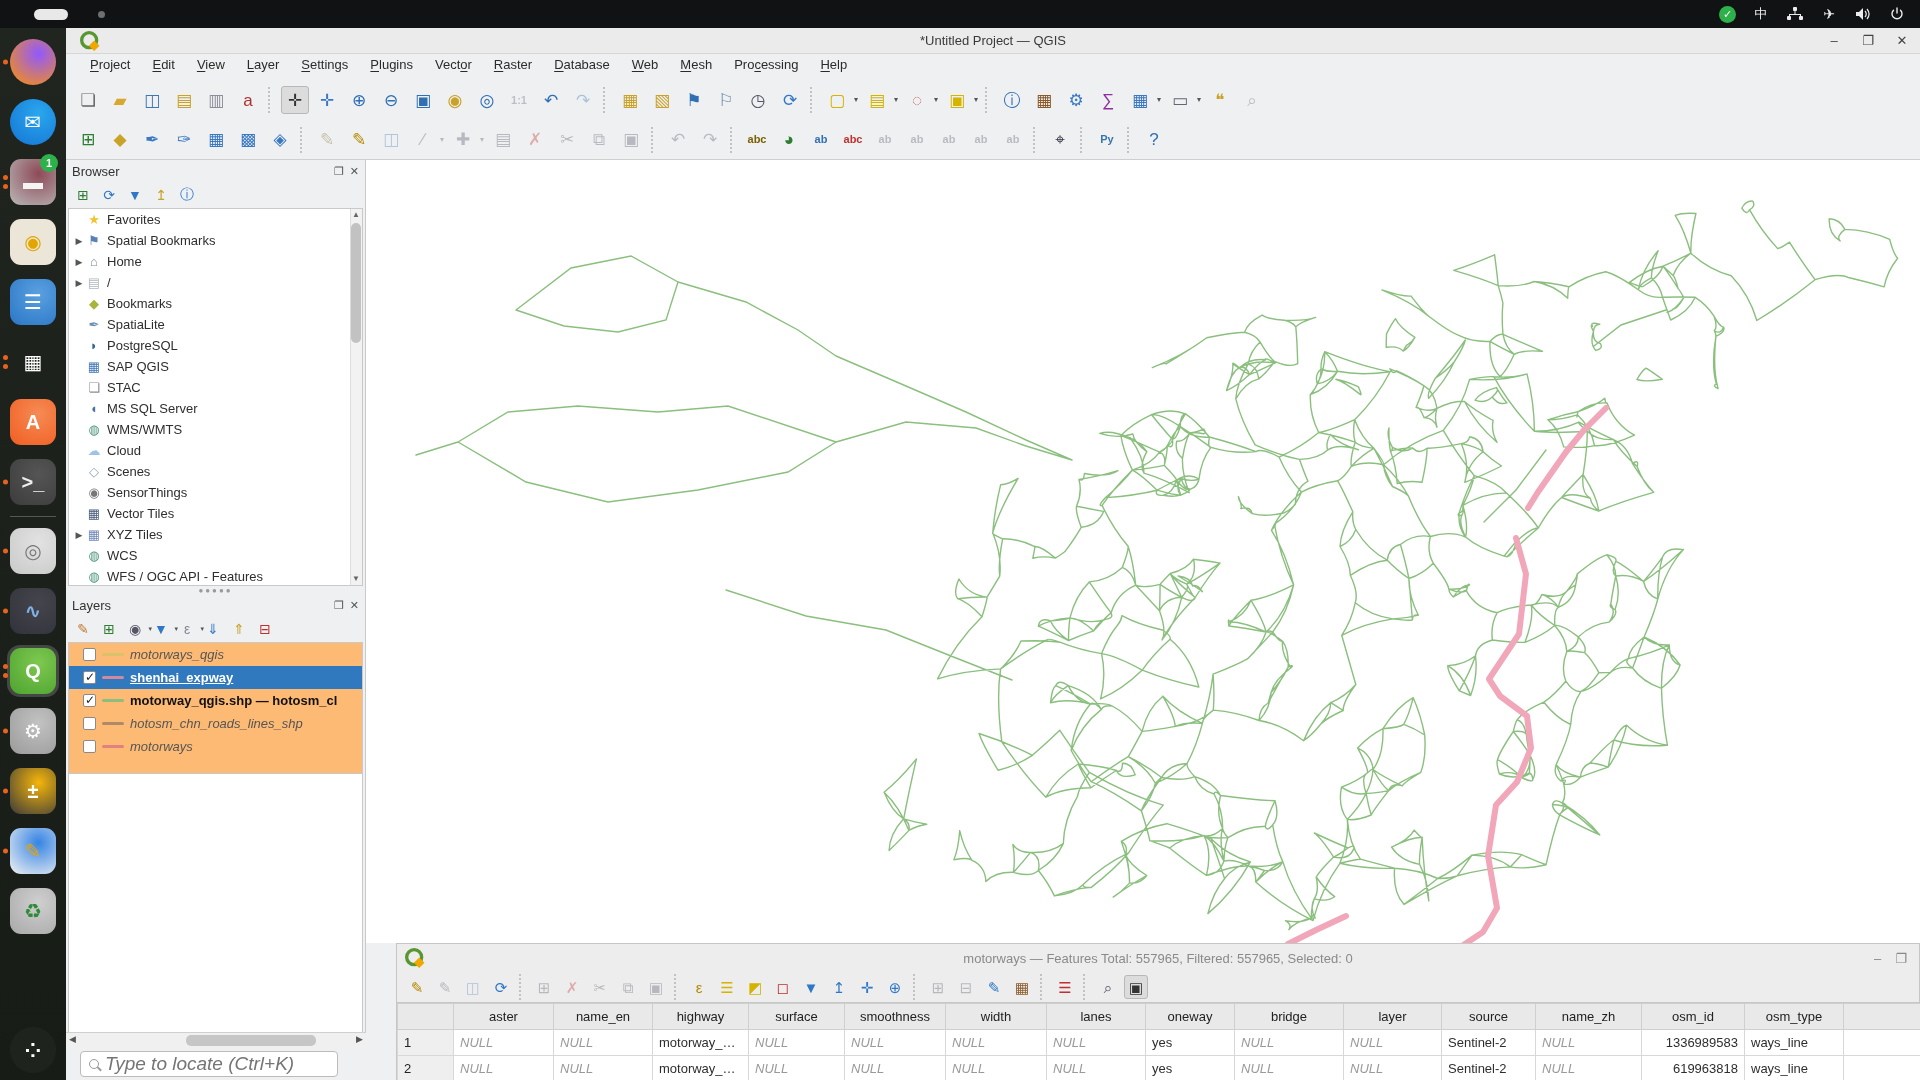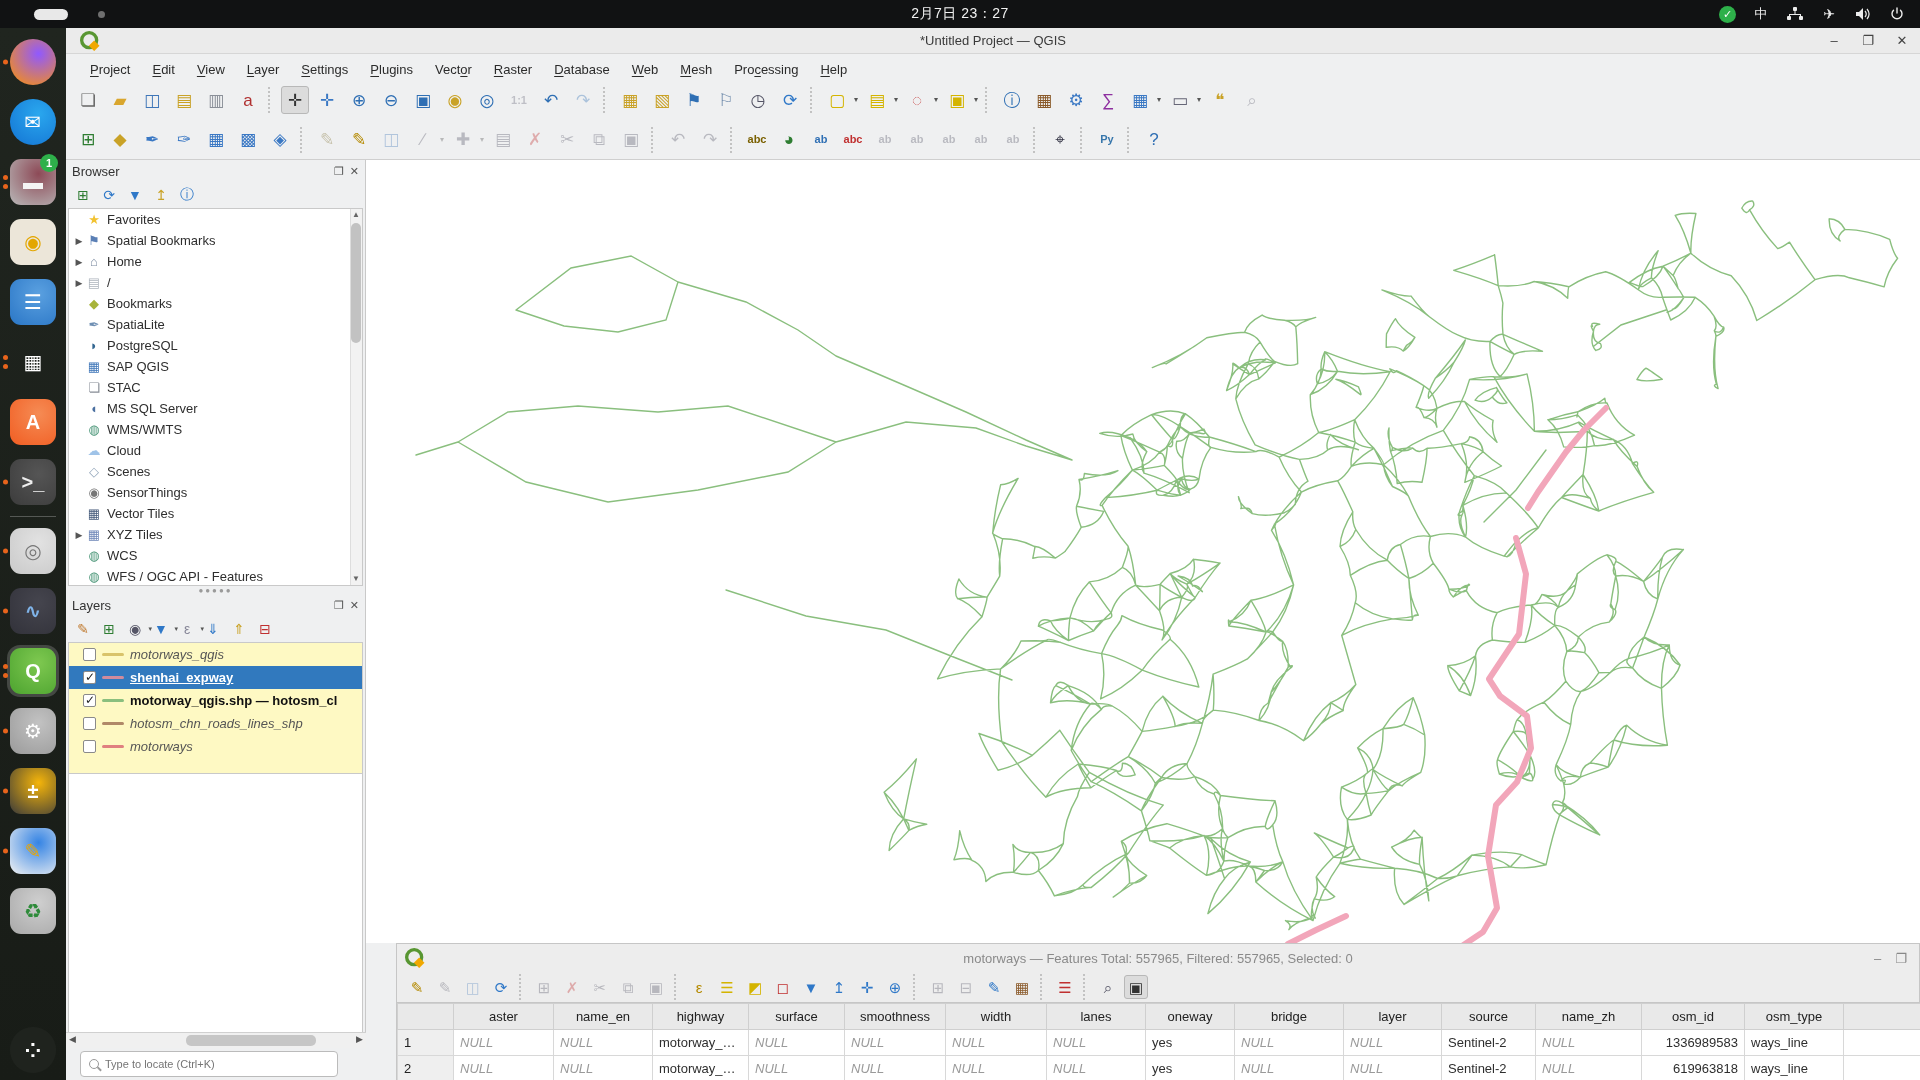--- a/index.html
+++ b/index.html
@@ -28,21 +28,21 @@
   #dock-sep { width:46px; height:1px; background:rgba(255,255,255,.25); margin:4px 0; flex:0 0 auto; }
   #dock-spacer { flex:1 1 auto; }
 
   
   #titlebar { left:66px; top:28px; width:1854px; height:26px; background:#ebebeb; border-bottom:1px solid #d6d6d6; display:flex; align-items:center; }
   #qgis-logo { position:absolute; left:14px; top:3px; width:20px; height:20px; }
   #win-title { position:absolute; left:0; right:0; text-align:center; color:#3a3a3a; font-size:13px; }
   #win-btns { position:absolute; right:10px; display:flex; gap:18px; color:#444; font-size:13px; }
   .winbtn { width:16px; text-align:center; cursor:default; }
 
-  #menubar { left:66px; top:54px; width:1854px; height:26px; background:#eff0f1; display:flex; align-items:flex-end; padding-left:14px; gap:2px; }
+  #menubar { left:66px; top:54px; width:1854px; height:26px; background:#eff0f1; display:flex; align-items:flex-start; padding-left:14px; gap:2px; }
   .menu-item { padding:3px 10px; border-radius:3px; color:#2b2b2b; }
   .menu-item u { text-decoration:underline; text-underline-offset:2px; }
 
   .toolbar { left:66px; width:1854px; height:40px; background:#eff0f1; display:flex; align-items:center; padding-left:6px; }
   #toolbar1 { top:80px; }
   #toolbar2 { top:120px; border-bottom:1px solid #cfcfcf; }
   .tbtn { position:relative; width:28px; height:28px; margin:0 2px; border-radius:3px; display:flex; align-items:center; justify-content:center; font-size:17px; flex:0 0 auto; }
   .tbtn .tg { line-height:1; }
   .tbtn.small .tg { font-size:11px; font-weight:bold; }
   .tbtn.pressed { background:#dcdcdc; border:1px solid #b8b8b8; }
@@ -62,39 +62,39 @@
   #browser-tree { position:relative; margin:0 2px; height:378px; background:#fff; border:1px solid #c9c9c9; overflow:hidden; }
   .tree-row { height:21px; display:flex; align-items:center; padding-left:4px; white-space:nowrap; }
   .tree-arrow { width:12px; font-size:9px; color:#555; text-align:center; }
   .tree-ic { width:18px; text-align:center; font-size:13px; margin-right:4px; }
   #browser-scroll { position:absolute; right:0; top:0; width:12px; height:100%; background:#f2f2f2; border-left:1px solid #ddd; }
   #browser-thumb { position:absolute; right:1px; top:14px; width:10px; height:120px; background:#c2c2c2; border-radius:5px; }
   .scroll-arr { position:absolute; right:0; width:12px; height:12px; font-size:8px; color:#666; text-align:center; line-height:12px; }
 
   #panel-split { height:8px; display:flex; align-items:center; justify-content:center; color:#9a9a9a; font-size:8px; letter-spacing:2px; }
 
-  #layers-list { margin:0 2px; background:#fef9c3; border:1px solid #c9c9c9; height:132px; }
+  #layers-list { margin:0 2px; background:#fdba74; border:1px solid #c9c9c9; height:132px; }
   .layer-row { height:23px; display:flex; align-items:center; padding-left:14px; gap:6px; white-space:nowrap; overflow:hidden; }
   .layer-row.selected { background:#3179be; color:#fff; }
   .cb { width:13px; height:13px; border:1px solid #8a8a8a; background:#fff; border-radius:2px; position:relative; flex:0 0 auto; }
   .cb.checked::after { content:"✓"; position:absolute; left:1px; top:-2px; font-size:12px; color:#222; }
   .swatch { width:22px; height:3px; border-radius:2px; flex:0 0 auto; }
   .lname.italic { font-style:italic; color:#555; }
   .layer-row.selected .lname { color:#fff; }
   .lname.bold { font-weight:bold; color:#111; }
   .lname.underline { text-decoration:underline; font-weight:bold; }
   #layers-fill { height:282px; background:#fff; border:1px solid #c9c9c9; border-top:0; margin:0 2px; }
 
   #hscroll { left:66px; top:1032px; width:300px; height:16px; background:#f0f0f0; border-top:1px solid #d0d0d0; position:absolute; }
   #hthumb { position:absolute; left:120px; top:2px; width:130px; height:11px; background:#c6c6c6; border-radius:5px; }
   .harr { position:absolute; top:1px; font-size:9px; color:#555; }
 
   #statusbar { left:66px; top:1048px; width:330px; height:32px; background:#eff0f1; position:absolute; }
   #locator { position:absolute; left:14px; top:3px; width:258px; height:26px; background:#fff; border:1px solid #bbb; border-radius:4px; display:flex; align-items:center; padding-left:8px; color:#9a9a9a; gap:6px; }
-  #locator input { border:0; outline:0; font-size:11px; color:#0f172a; width:200px; background:transparent; font-family:inherit; }
+  #locator input { border:0; outline:0; font-size:19px; color:#0f172a; width:200px; background:transparent; font-family:inherit;font-style:italic; }
   .mag { width:10px; height:10px; border:1.5px solid #9a9a9a; border-radius:50%; position:relative; flex:0 0 auto; }
   .mag::after { content:""; position:absolute; width:5px; height:1.5px; background:#9a9a9a; transform:rotate(45deg); right:-4px; bottom:-1px; }
 
   
   #map { left:366px; top:160px; width:1554px; height:783px; background:#fff; }
 
   
   #attr { left:396px; top:943px; width:1524px; height:137px; background:#ededed; border:1px solid #c6c6c6; }
   #attr-title { height:28px; position:relative; display:flex; align-items:center; }
   #attr-logo { position:absolute; left:8px; top:4px; width:20px; height:20px; }
@@ -109,21 +109,20 @@
   td.rownum { background:#efefef; color:#222; }
   td.null { color:#9a9a9a; font-style:italic; }
   td.num { text-align:right; }
 </style>
 </head>
 <body>
 
 <div id="topbar" class="abs">
   <div id="ws-pill"></div>
   <div id="ws-dot"></div>
-  <div id="clock">2月7日 23：27</div>
   <div id="tray">
     <div class="tray-ic" id="tray-check">✓</div>
     <div class="tray-ic" id="tray-ime">中</div>
     <div class="tray-ic">
       <svg width="16" height="14" viewBox="0 0 16 14">
           <g fill="#ececec">
             <rect x="6" y="0" width="4" height="4" rx="1"></rect>
             <rect x="0" y="9" width="4" height="4" rx="1"></rect>
             <rect x="12" y="9" width="4" height="4" rx="1"></rect>
             <path d="M7.5 4h1v3h-1z"></path>

